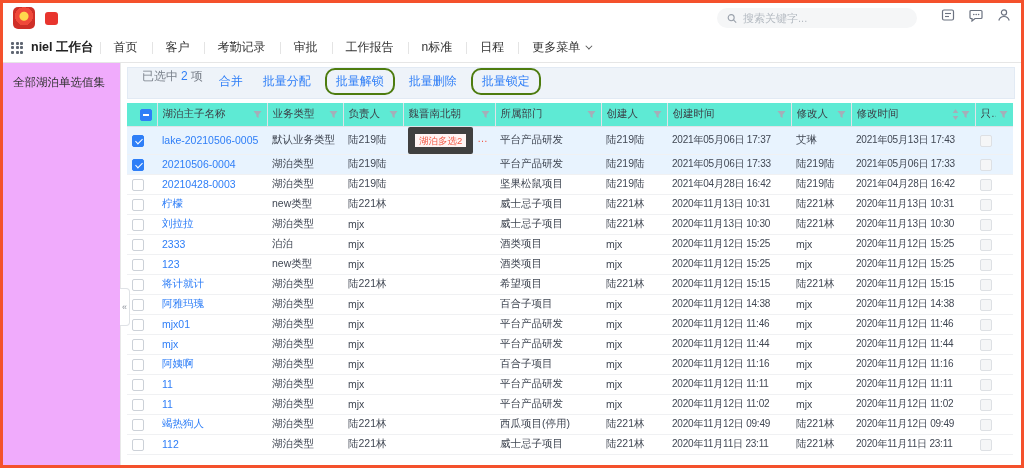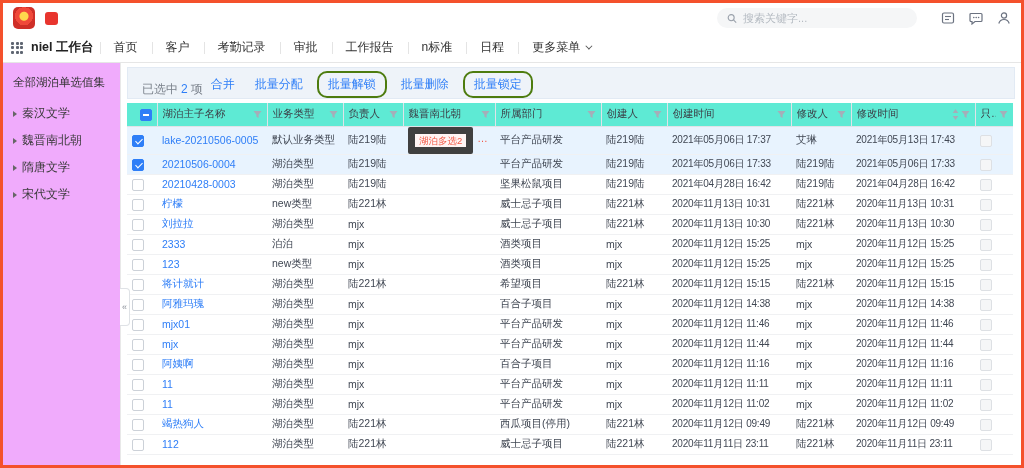--- a/index.html
+++ b/index.html
@@ -6,21 +6,21 @@
   html,body{width:1024px;height:468px;overflow:hidden}
   body{font-family:"Liberation Sans","DejaVu Sans",sans-serif;background:#fff}
   .screen{width:1024px;height:468px;border:3px solid #f4512c;background:#fff;display:flex;flex-direction:column;overflow:hidden}
 
   
   .topbar{height:30px;min-height:30px;display:flex;align-items:center;justify-content:space-between;padding:0 10px;background:#fff}
   .topbar-left{display:flex;align-items:center;gap:10px}
   .logo{width:22px;height:22px;border-radius:5px;cursor:pointer;
     background:radial-gradient(circle at 50% 42%, #ffd94d 0 4px, #f0493a 5px 9px, #cf2f28 9px)}
   .mini-badge{width:13px;height:13px;border-radius:3px;background:#e8352e;cursor:pointer}
-  .topbar-right{display:flex;align-items:center;gap:14px}
+  .topbar-right{display:flex;align-items:flex-start;gap:14px}
   .search{display:flex;align-items:center;gap:6px;width:200px;height:20px;border-radius:10px;background:#f5f6f7;padding:0 10px;margin-right:10px}
   .search input{border:none;outline:none;background:transparent;font-size:11px;color:#333;width:100%}
   .search input::placeholder{color:#b4bac1}
   .tb-icon{display:flex;align-items:center;cursor:pointer}
 
   
   .navbar{height:30px;min-height:30px;display:flex;align-items:center;padding:0 8px;border-bottom:1px solid #e6e6e6;background:#fff}
   .grid-icon{display:grid;grid-template-columns:repeat(3,3px);gap:1.5px;margin-right:8px;cursor:pointer}
   .grid-icon span{width:3px;height:3px;background:#5f6672;border-radius:1px}
   .workspace{font-size:12.5px;font-weight:bold;color:#222;margin-right:6px;white-space:nowrap;cursor:pointer}
@@ -33,21 +33,21 @@
   .app-body{flex:1;display:flex;min-height:0}
   .sidebar{width:118px;min-width:118px;border-right:1px solid #e8e8e8;padding-top:8px;position:relative;background:#f0abfc}
   .sidebar-title{font-size:11.5px;color:#333;padding:4px 10px 10px;white-space:nowrap}
   .side-item{list-style:none;display:flex;align-items:center;gap:5px;padding:5px 10px;font-size:12px;color:#3a3a3a;cursor:pointer;white-space:nowrap}
   .tri{width:0;height:0;border-left:4px solid #666;border-top:3.5px solid transparent;border-bottom:3.5px solid transparent}
   .collapse-handle{position:absolute;right:-10px;top:56%;width:10px;height:38px;background:#fff;border:1px solid #dfe2e6;border-left:none;border-radius:0 4px 4px 0;display:flex;align-items:center;justify-content:center;font-size:9px;color:#8b919a;cursor:pointer;z-index:5}
 
   .main{flex:1;display:flex;flex-direction:column;padding:4px 6px 0;min-width:0;overflow:hidden}
 
   
-  .toolbar{height:32px;min-height:32px;display:flex;align-items:flex-end;gap:8px;background:#eef3f9;border:1px solid #e2eaf4;padding:0 14px;font-size:12px;color:#7a818b;margin-bottom:4px}
+  .toolbar{height:32px;min-height:32px;display:flex;align-items:flex-start;gap:16px;background:#eef3f9;border:1px solid #e2eaf4;padding:0 14px;font-size:12px;color:#7a818b;margin-bottom:4px}
   .sel-num{color:#2e7ef7;margin:0 3px}
   #toolbar-actions{display:flex;align-items:center;gap:20px}
   .action-link{color:#2e7ef7;font-size:12px;cursor:pointer;text-decoration:none;white-space:nowrap}
   .action-link.annotated{border:2px solid #4d7c0f;border-radius:10px;padding:3px 9px;margin:0 -6px}
 
   
   table{width:886px;border-collapse:collapse;table-layout:fixed;font-size:10.5px;color:#333}
   thead th{background:#5eead4;height:23px;font-weight:normal;text-align:right;padding:0 5px;border-right:1px solid #e0e3e8;border-bottom:1px solid #e0e3e8;color:#3c4048}
   thead th:last-child{border-right:none}
   .th-inner{display:flex;align-items:center;justify-content:space-between;gap:3px;overflow:hidden}
@@ -135,38 +135,20 @@
       </div>
     <span class="nav-item">
       <span>更多菜单</span>
       <span class="caret"></span>
     </span>
   </nav>
 
   <div class="app-body">
     <aside class="sidebar">
       <div class="sidebar-title">全部湖泊单选值集</div>
-      <ul id="sidebar-list">
-          <li class="side-item">
-            <span class="tri"></span>
-            <span>秦汉文学</span>
-          </li>
-          <li class="side-item">
-            <span class="tri"></span>
-            <span>魏晋南北朝</span>
-          </li>
-          <li class="side-item">
-            <span class="tri"></span>
-            <span>隋唐文学</span>
-          </li>
-          <li class="side-item">
-            <span class="tri"></span>
-            <span>宋代文学</span>
-          </li>
-        </ul>
       <div class="collapse-handle">«</div>
     </aside>
 
     <main class="main">
       <div class="toolbar">
         <span class="sel-info">
           <span>已选中</span><span class="sel-num">2</span><span>项</span>
         </span>
         <span id="toolbar-actions" style="display: flex; align-items: center; gap: 20px;">
             <a class="action-link">合并</a>

